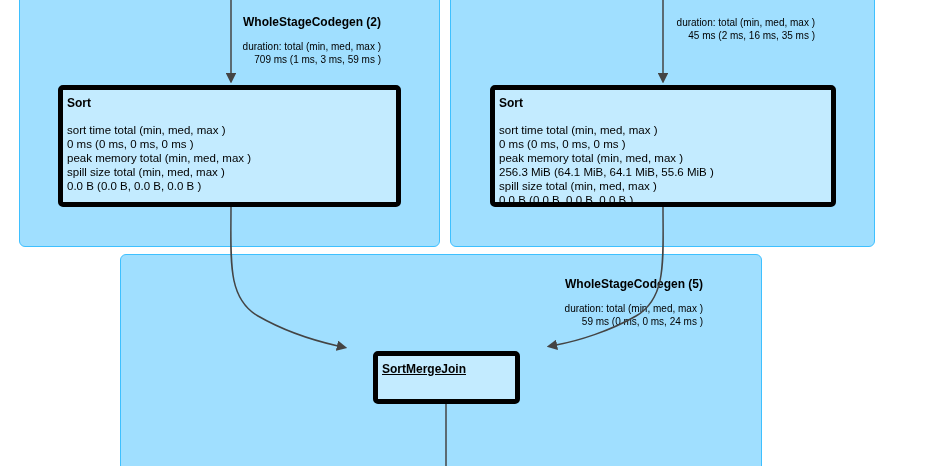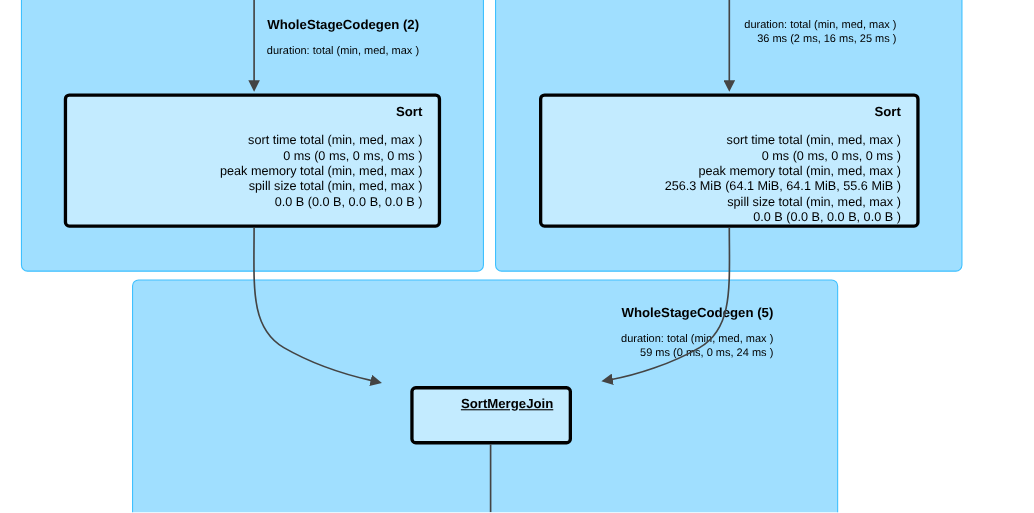--- a/index.html
+++ b/index.html
@@ -11,44 +11,45 @@
   .cluster {
     position:absolute; background:#A0DFFF;
     border:1px solid #3EC0FF; border-radius:6px;
     box-sizing:border-box;
   }
   .cluster-label { position:absolute; text-align:right; z-index:2; }
   .cluster-title { font-size:12px; font-weight:bold; line-height:13px; margin:0 0 11px 0; white-space:nowrap; }
   .cluster-line  { font-size:10px; line-height:13px; white-space:nowrap; }
   .node {
     position:absolute; background:#C3EBFF;
-    border:3px solid #000000; border-radius:5px;
-    box-sizing:border-box; padding:6px 14px; z-index:2;text-align:right;
+    border:5px solid #000000; border-radius:5px;
+    box-sizing:border-box; padding:6px 4px; z-index:2;
   }
   .node-title { font-size:12px; font-weight:bold; line-height:14px; margin:0 0 13px 0; }
   .metric-line { font-size:11.5px; line-height:14px; white-space:nowrap; }
   .edges { position:absolute; left:0; top:0; z-index:3; pointer-events:none; }
 </style>
 </head>
 <body>
 
 <div class="stage">
 
   <div class="cluster" id="c2" style="left:19px; top:-20px; width:421px; height:267px;"></div>
   <div class="cluster" id="c4" style="left:450px; top:-20px; width:425px; height:267px;"></div>
   <div class="cluster" id="c5" style="left:120px; top:254px; width:642px; height:232px;"></div>
 
   <div class="cluster-label" style="top:16px; right:523px;">
     <div class="cluster-title">WholeStageCodegen (2)</div>
     <div class="cluster-line">duration: total (min, med, max )</div>
+    <div class="cluster-line">709 ms (1 ms, 3 ms, 59 ms )</div>
   </div>
 
   <div class="cluster-label" style="top:16px; right:89px;">
     <div class="cluster-line">duration: total (min, med, max )</div>
-    <div class="cluster-line">36 ms (2 ms, 16 ms, 25 ms )</div>
+    <div class="cluster-line">45 ms (2 ms, 16 ms, 35 ms )</div>
   </div>
 
   <div class="cluster-label" style="top:278px; right:201px;">
     <div class="cluster-title">WholeStageCodegen (5)</div>
     <div class="cluster-line">duration: total (min, med, max )</div>
     <div class="cluster-line">59 ms (0 ms, 0 ms, 24 ms )</div>
   </div>
 
   <div class="node" style="left:58px; top:85px; width:343px; height:122px;">
     <div class="node-title">Sort</div>

